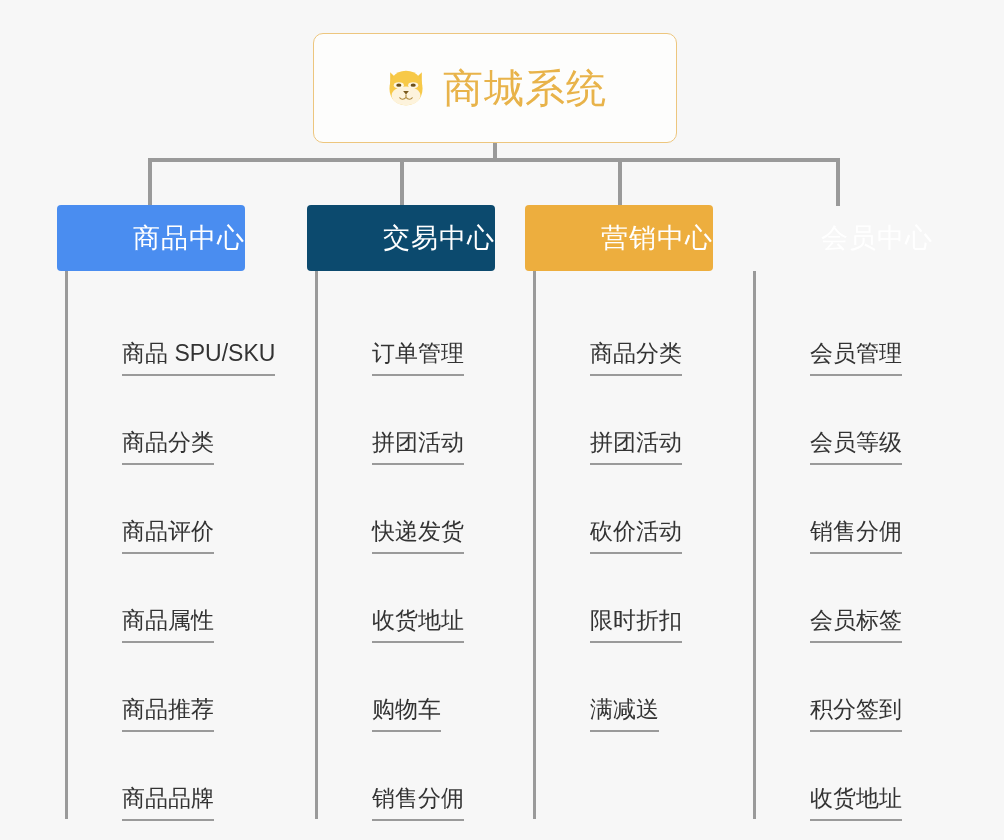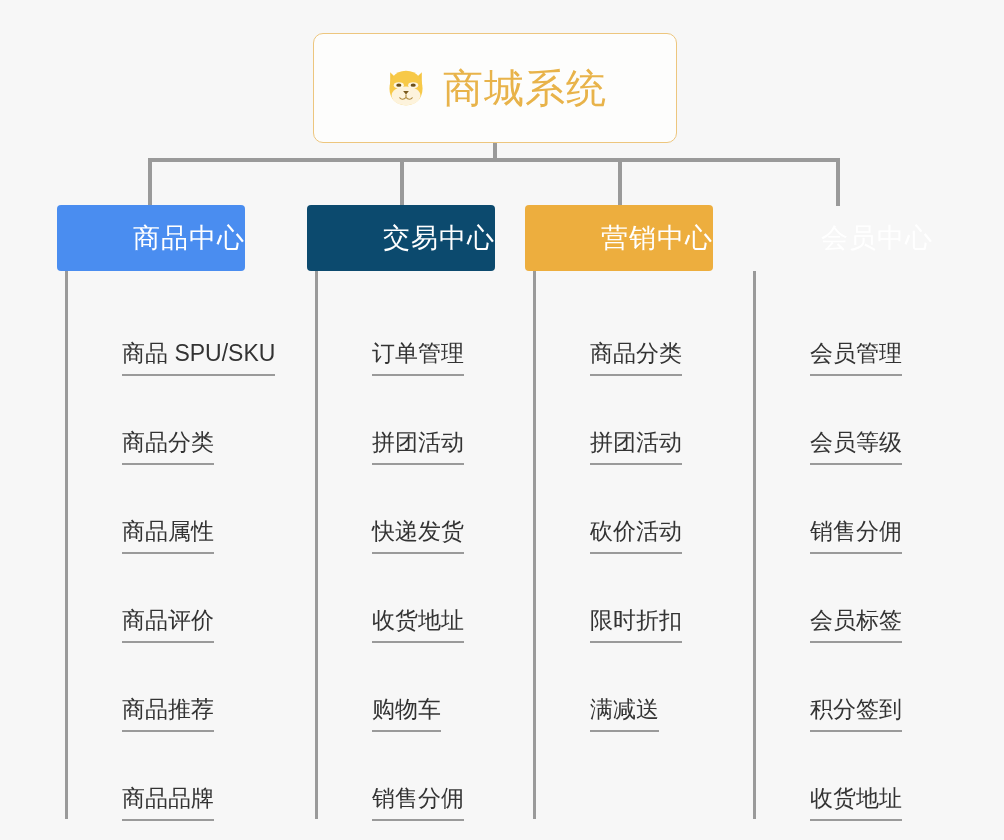--- a/index.html
+++ b/index.html
@@ -167,24 +167,24 @@
       <span>商品中心</span>
     </div>
     <div class="branch" style="border-left-color: rgb(154, 154, 154);">
       <div class="leaf">
           <span class="leaf-label" style="border-bottom-color: rgb(154, 154, 154);">商品 SPU/SKU</span>
         </div>
       <div class="leaf">
           <span class="leaf-label" style="border-bottom-color: rgb(154, 154, 154);">商品分类</span>
         </div>
       <div class="leaf">
+          <span class="leaf-label" style="border-bottom-color: rgb(154, 154, 154);">商品评价</span>
+        </div>
+      <div class="leaf">
           <span class="leaf-label" style="border-bottom-color: rgb(154, 154, 154);">商品属性</span>
-        </div>
-      <div class="leaf">
-          <span class="leaf-label" style="border-bottom-color: rgb(154, 154, 154);">商品评价</span>
         </div>
       <div class="leaf">
           <span class="leaf-label" style="border-bottom-color: rgb(154, 154, 154);">商品推荐</span>
         </div>
       <div class="leaf">
           <span class="leaf-label" style="border-bottom-color: rgb(154, 154, 154);">商品品牌</span>
         </div>
     </div>
   </div>
 

